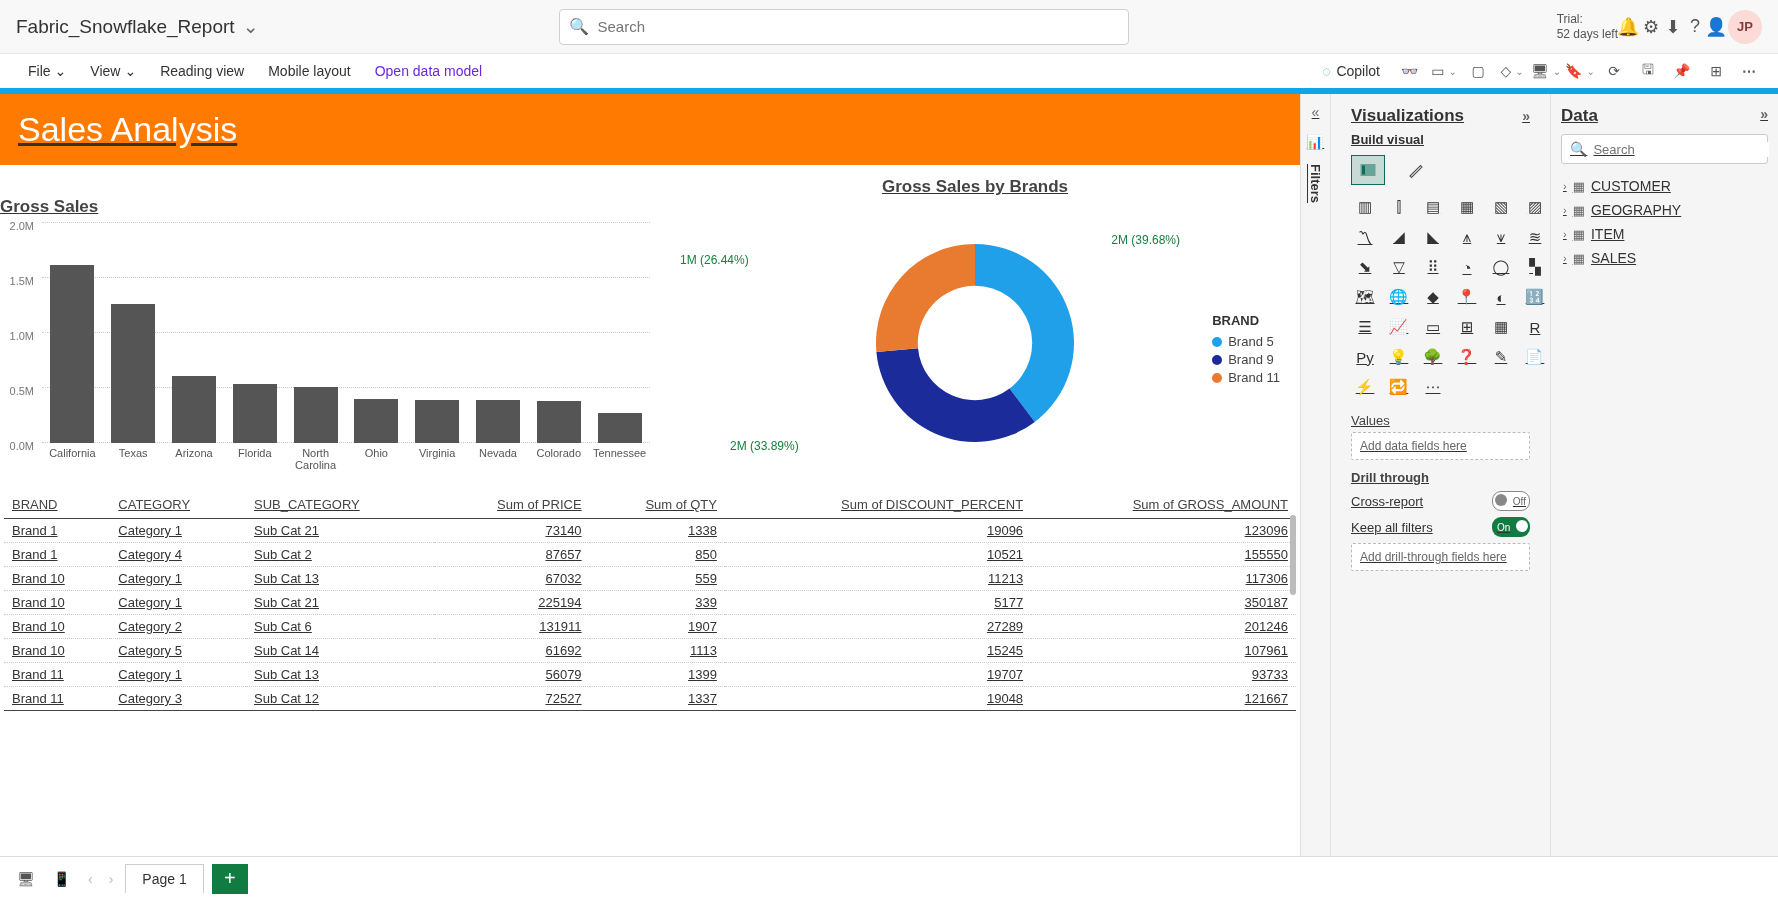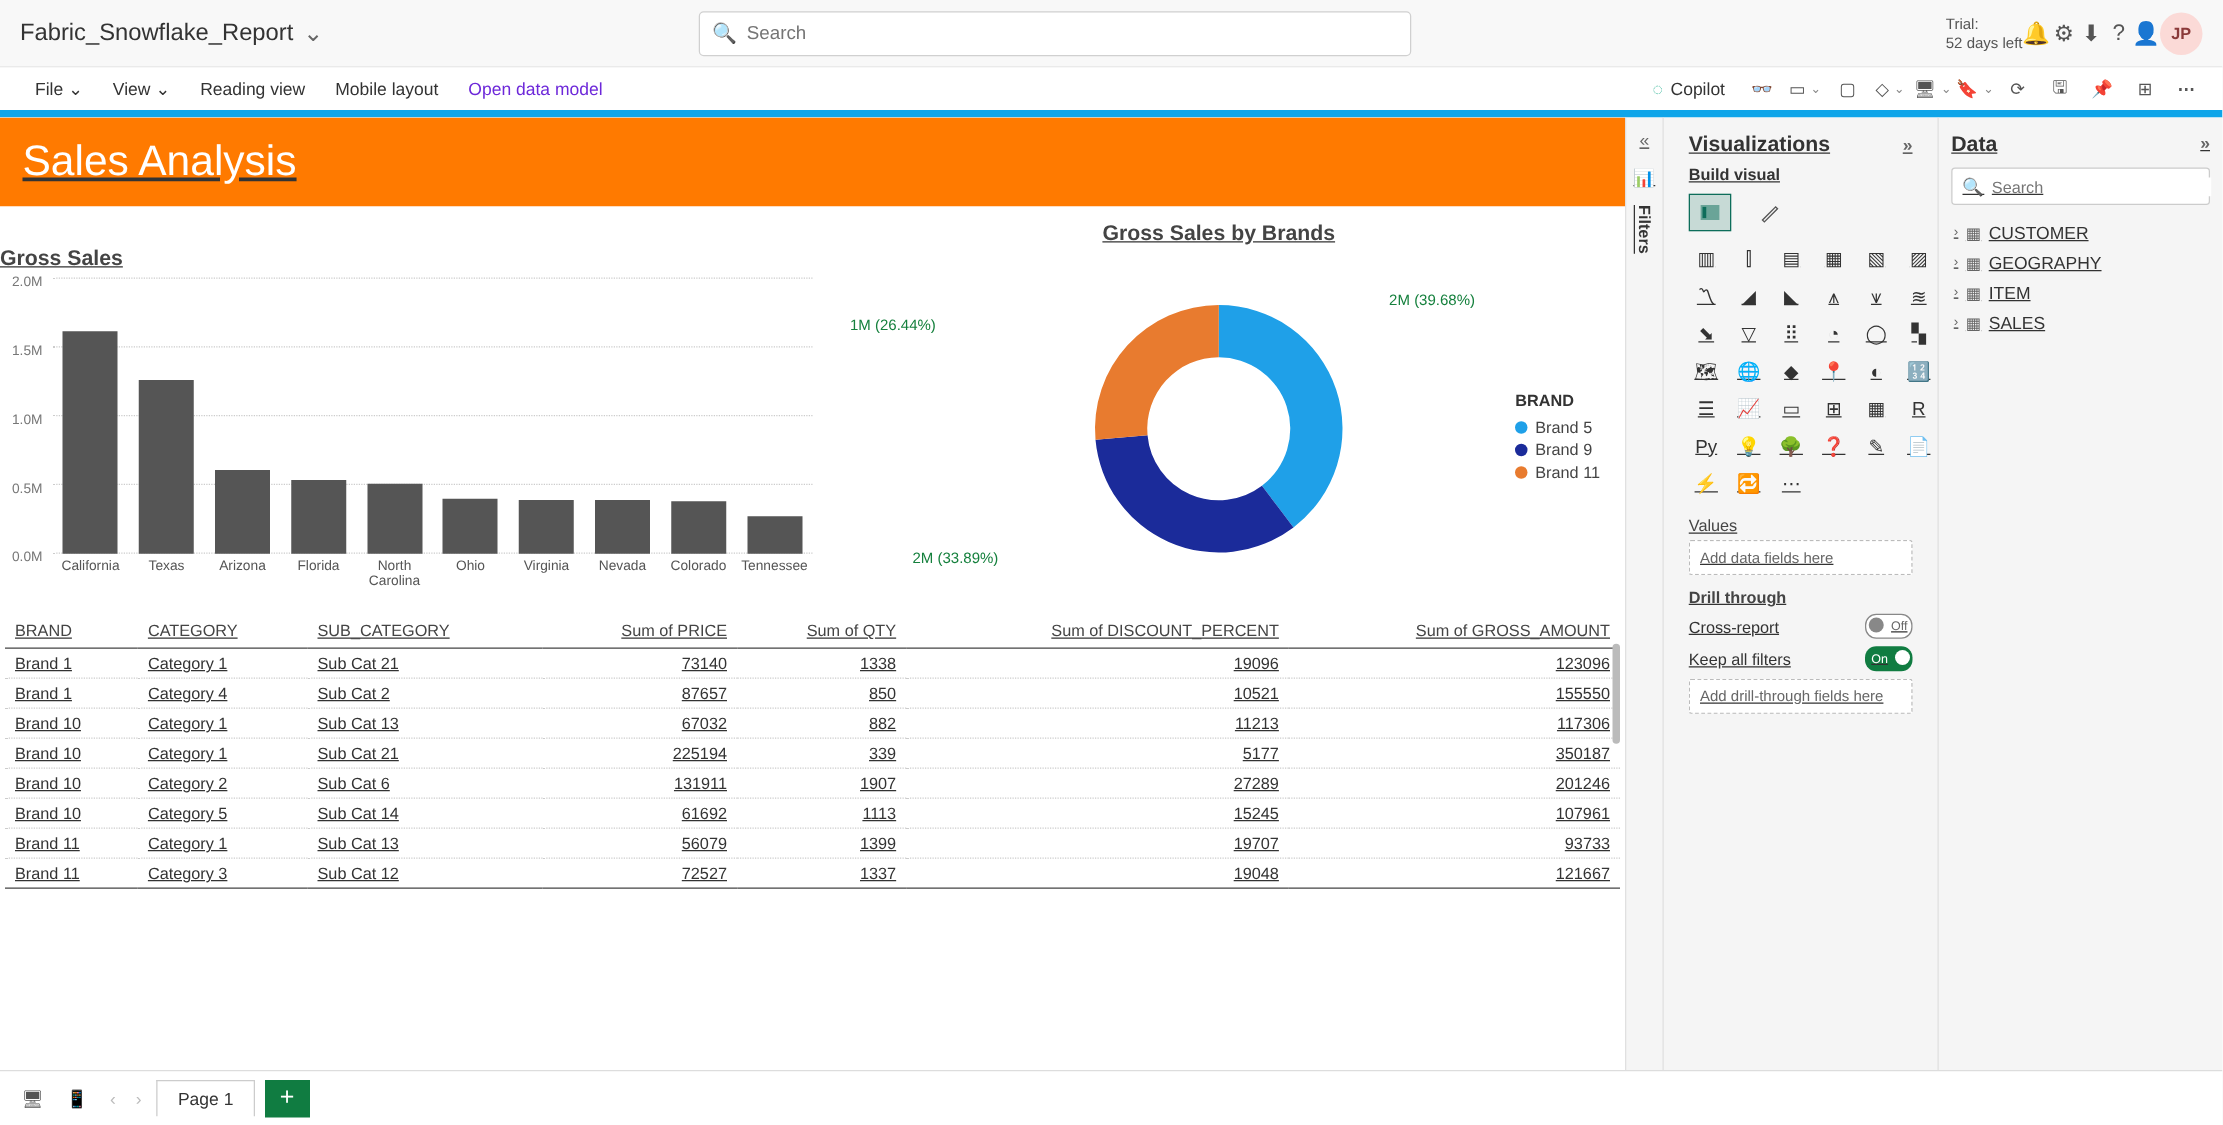--- a/index.html
+++ b/index.html
@@ -302,21 +302,21 @@
                 <td class="num">87657</td>
                 <td class="num">850</td>
                 <td class="num">10521</td>
                 <td class="num">155550</td>
               </tr>
               <tr>
                 <td>Brand 10</td>
                 <td>Category 1</td>
                 <td>Sub Cat 13</td>
                 <td class="num">67032</td>
-                <td class="num">882</td>
+                <td class="num">559</td>
                 <td class="num">11213</td>
                 <td class="num">117306</td>
               </tr>
               <tr>
                 <td>Brand 10</td>
                 <td>Category 1</td>
                 <td>Sub Cat 21</td>
                 <td class="num">225194</td>
                 <td class="num">339</td>
                 <td class="num">5177</td>

